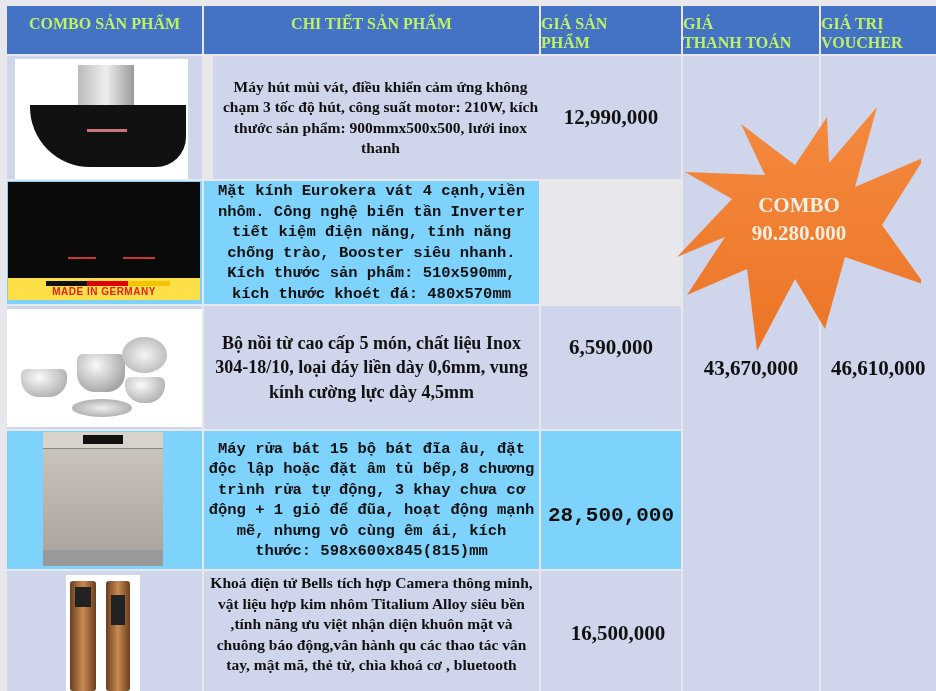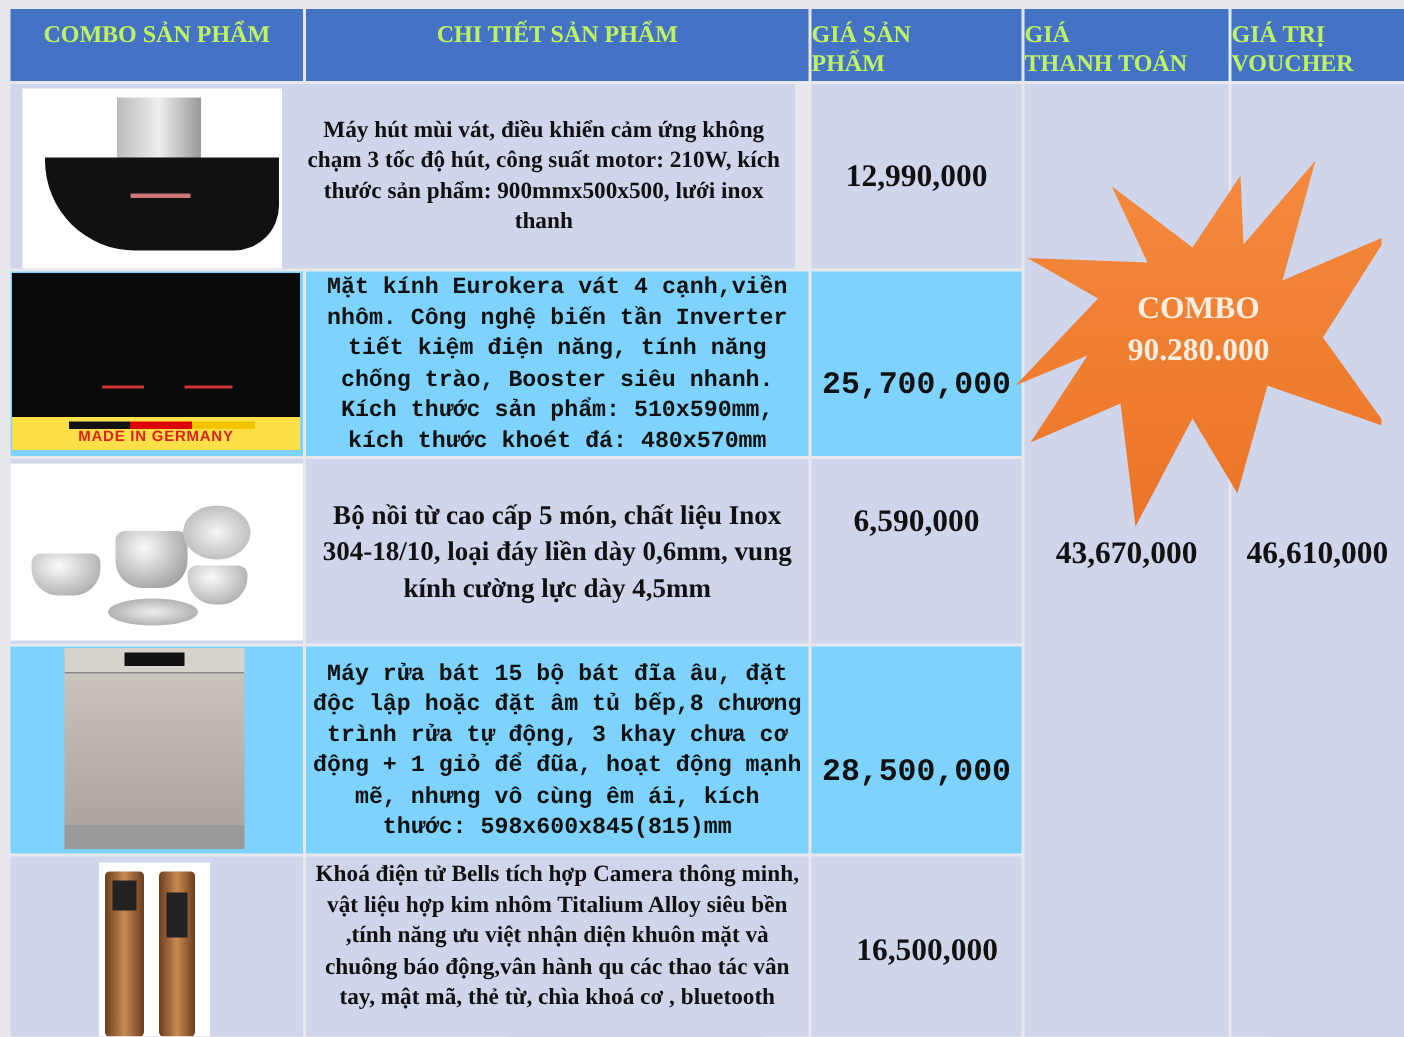--- a/index.html
+++ b/index.html
@@ -34,33 +34,30 @@
   <div class="cell hdr" style="left:534px;top:0;width:140px;height:48px;flex-direction:column;justify-content:flex-start;">
       <span>GIÁ SẢN</span>
       <span>PHẨM</span>
     </div>
   <div class="cell hdr" style="left:814px;top:0;width:126px;height:48px;flex-direction:column;justify-content:flex-start;padding-right:12px;">
       <span>GIÁ TRỊ</span>
       <span>VOUCHER</span>
     </div>
 
   <div class="cell dark" style="left:0;top:50px;width:195px;height:123px;"></div>
-  <div class="cell dark desc" style="left:188px;top:50px;width:335px;height:123px;">
+  <div class="cell dark desc" style="left:206px;top:50px;width:335px;height:123px;">
       <span>Máy hút mùi vát, điều khiển cảm ứng không chạm 3 tốc độ hút, công suất motor: 210W, kích thước sản phẩm: 900mmx500x500, lưới inox thanh</span>
     </div>
   <div class="cell dark price" style="left:534px;top:50px;width:140px;height:123px;">
       <span>12,990,000</span>
     </div>
 
   <div class="cell light" style="left:0;top:175px;width:195px;height:123px;"></div>
   <div class="cell light desc" style="left:197px;top:175px;width:335px;height:123px;">
       <span>Mặt kính Eurokera vát 4 cạnh,viền nhôm. Công nghệ biến tần Inverter tiết kiệm điện năng, tính năng chống trào, Booster siêu nhanh. Kích thước sản phẩm: 510x590mm, kích thước khoét đá: 480x570mm</span>
-    </div>
-  <div class="cell light price" style="left:534px;top:175px;width:140px;height:123px;padding-top:30px;">
-      <span>25,700,000</span>
     </div>
 
   <div class="cell dark" style="left:0;top:300px;width:195px;height:123px;"></div>
   <div class="cell dark desc" style="left:197px;top:300px;width:335px;height:123px;font-size:18px;line-height:24.5px;">
       <span>Bộ  nồi từ cao cấp 5 món, chất liệu Inox 304-18/10, loại đáy liền dày 0,6mm, vung kính cường lực dày 4,5mm</span>
     </div>
   <div class="cell dark price" style="left:534px;top:300px;width:140px;height:123px;padding-bottom:40px;">
       <span>6,590,000</span>
     </div>
 

